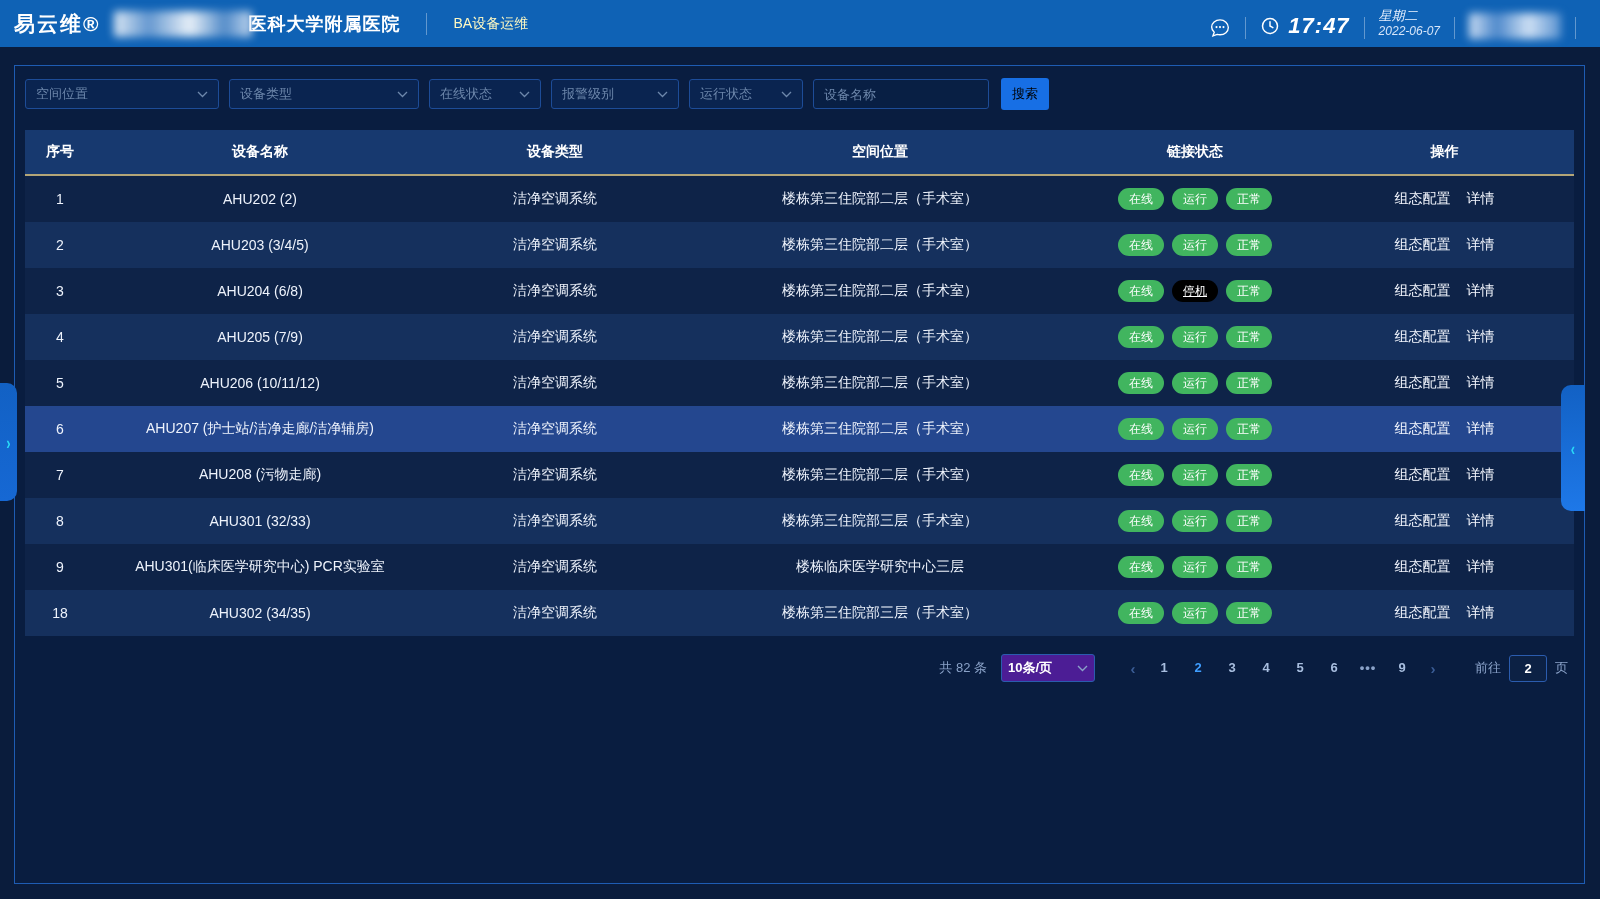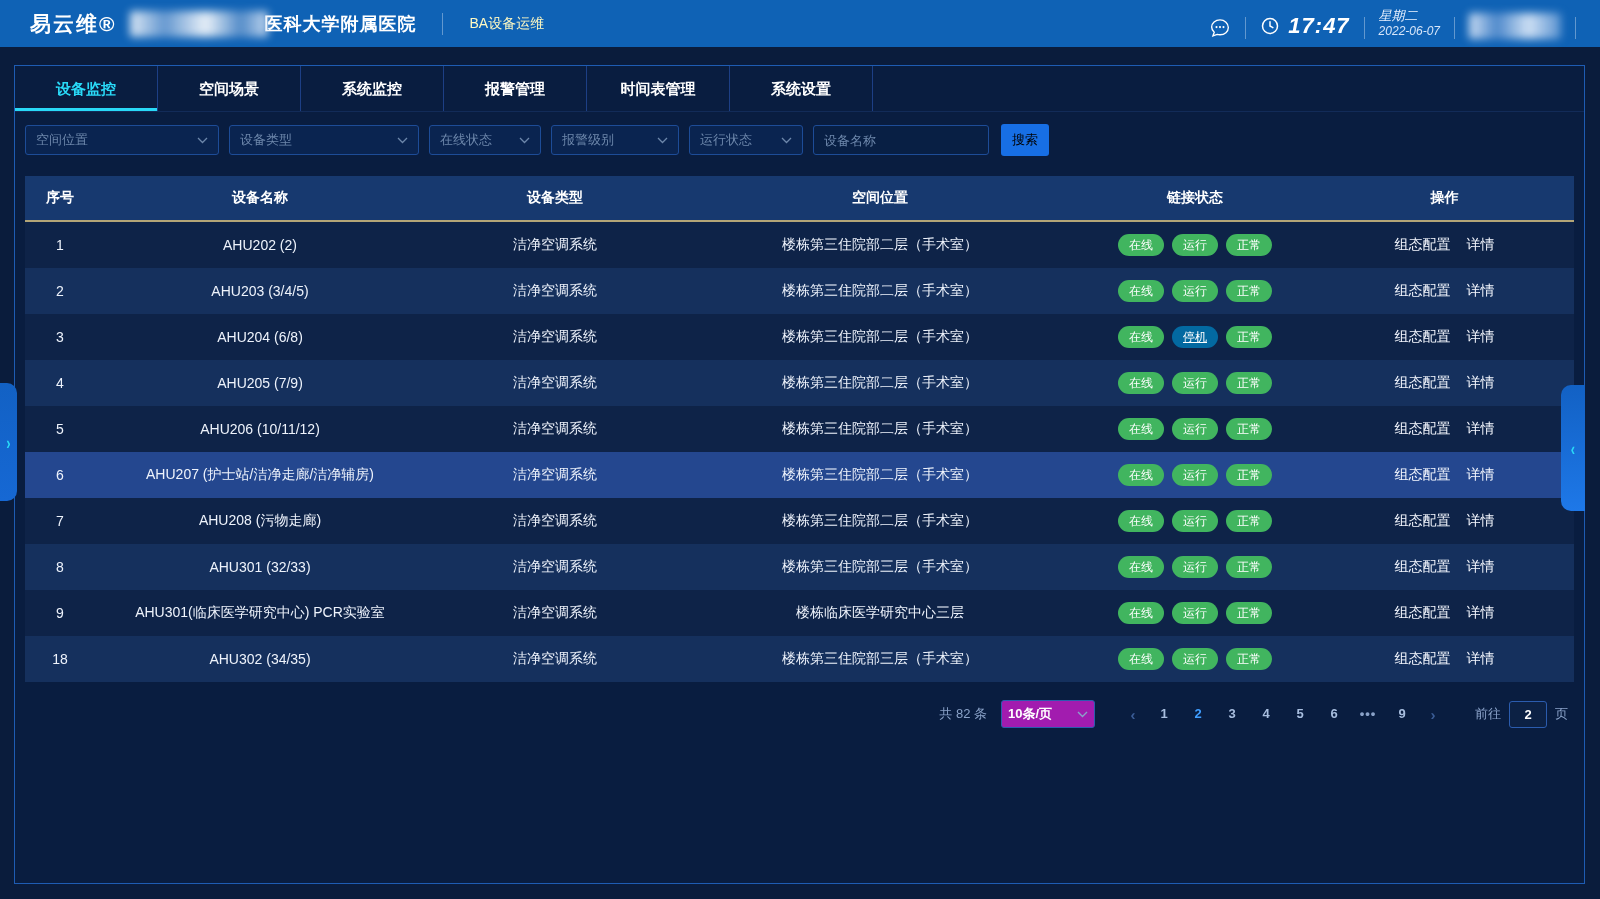--- a/index.html
+++ b/index.html
@@ -7,21 +7,21 @@
   body {
     background:#0a1c3c;
     font-family:"Liberation Sans","DejaVu Sans",sans-serif;
     position:relative; overflow:hidden;
     color:#e8eefc;
   }
   
   .topbar {
     height:47px; background:#0f62b5;
     display:flex; align-items:center; justify-content:space-between;
-    padding:0 10px 0 30px;
+    padding:0 10px 0 14px;
   }
   .h-left { display:flex; align-items:center; }
   .logo { font-size:21px; font-weight:bold; color:#fff; letter-spacing:2px; }
   .blur-block {
     background:linear-gradient(90deg, rgba(255,255,255,.85), rgba(170,195,230,.55) 25%, rgba(255,255,255,.9) 55%, rgba(150,180,220,.5) 80%, rgba(235,242,252,.8));
     filter:blur(4px); border-radius:3px;
   }
   .hospital-blur { width:138px; height:26px; margin-left:14px; margin-right:-4px; }
   .hospital { font-size:18px; font-weight:bold; color:#fff; letter-spacing:1px; }
   .vdiv { width:1px; height:22px; background:rgba(255,255,255,.35); margin:0 14px; flex:none; }
@@ -88,31 +88,31 @@
   .c-name { width:330px; }
   .c-type { width:260px; }
   .c-loc { width:390px; }
   .c-status { width:240px; }
   .c-act { flex:1; }
   .badge {
     display:inline-block; min-width:28px; padding:4px 11px; border-radius:13px;
     font-size:12px; color:#fff; margin:0 4px; line-height:1.2;
   }
   .badge.green { background:#41b55f; }
-  .badge.gray { background:#0369a1;text-decoration:underline; }
+  .badge.gray { background:#000000;text-decoration:underline; }
   .act { margin:0 8px; color:#f5f8ff; cursor:pointer; }
 
   
   .pager {
     display:flex; align-items:center; justify-content:flex-end;
     padding:18px 16px 0; color:#8aa2c8; font-size:13px;
   }
   .total { margin-right:14px; }
   .size-box {
-    width:94px; height:28px; border:1px solid #2b5cae; background:#a21caf;
+    width:94px; height:28px; border:1px solid #2b5cae; background:#4c1d95;
     border-radius:3px; display:flex; align-items:center; justify-content:center;
     gap:25px; color:#fff; font-weight:bold; cursor:pointer; margin-right:24px;
   }
   .parrow { width:28px; text-align:center; color:#3a5c95; font-size:15px; cursor:pointer; font-weight:bold; }
   .pages { display:flex; align-items:center; }
   .pnum {
     min-width:30px; height:28px; line-height:28px; text-align:center;
     color:#a8bedf; font-weight:bold; cursor:pointer; margin:0 2px;
   }
   .pnum.active { color:#3f9eff; }
@@ -178,28 +178,20 @@
       <div class="date">2022-06-07</div>
     </span>
     <span class="vdiv"></span>
     <span class="blur-block user-blur"></span>
     <span class="vdiv"></span>
   </div>
 </header>
 
 <div class="panel">
 
-  <div class="tabbar">
-      <div class="tab active">设备监控</div>
-      <div class="tab">空间场景</div>
-      <div class="tab">系统监控</div>
-      <div class="tab">报警管理</div>
-      <div class="tab">时间表管理</div>
-      <div class="tab">系统设置</div>
-    </div>
 
   <div class="filters">
 
     <div class="fselect">
         <span>空间位置</span>
         <svg width="11" height="7" viewBox="0 0 11 7">
           <path d="M1 1l4.5 4.5L10 1" stroke="#6d87ab" stroke-width="1.3" fill="none"></path>
         </svg>
       </div>
       <div class="fselect">

